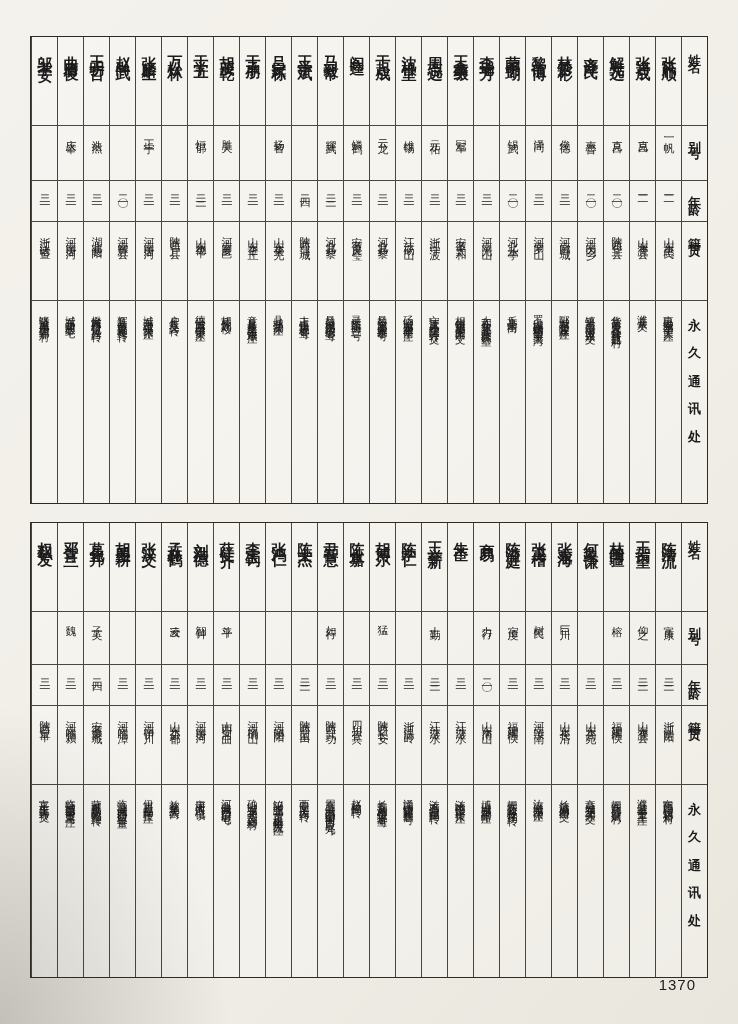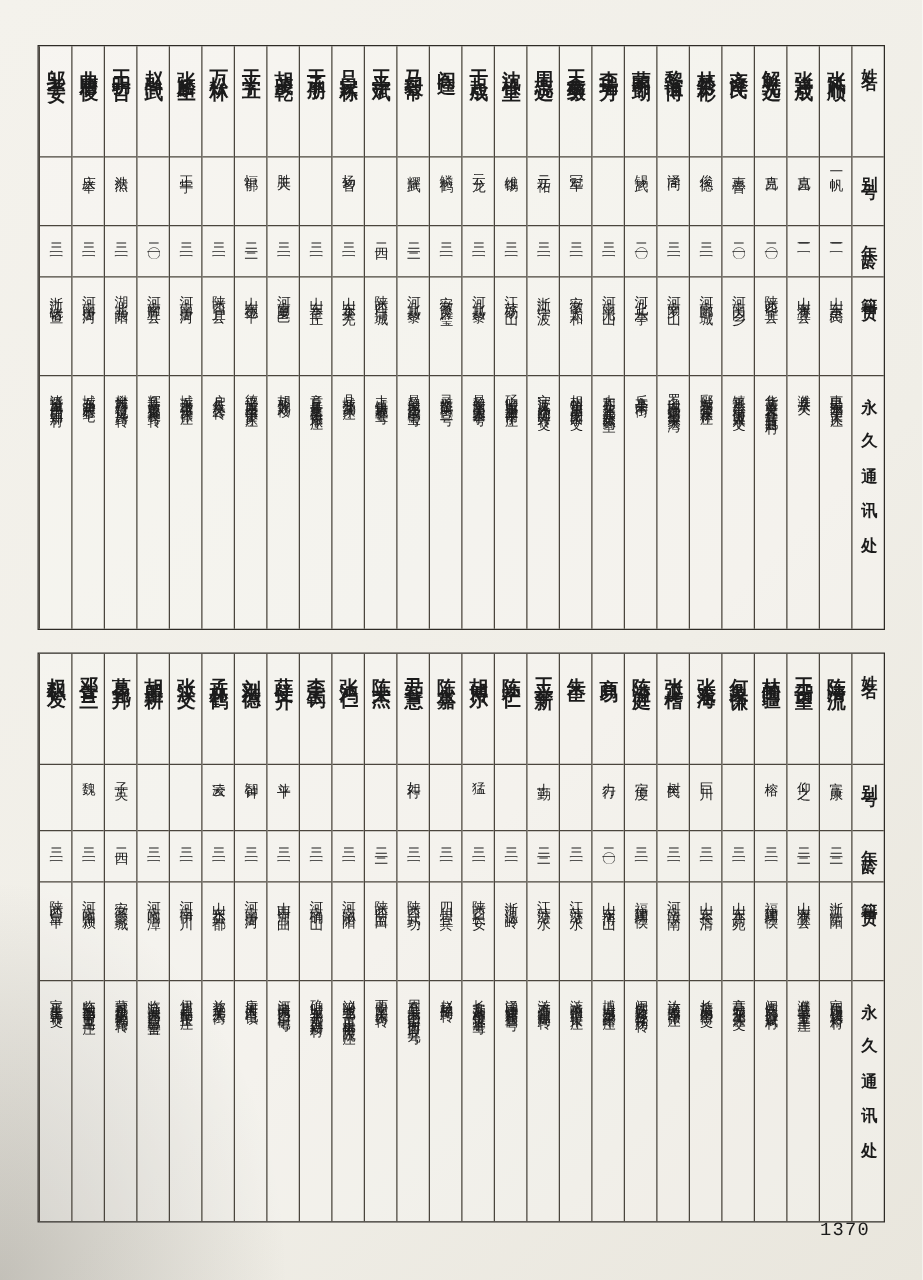--- a/index.html
+++ b/index.html
@@ -72,21 +72,21 @@
   .address-cell .vtext{letter-spacing:2px;padding-top:6px;font-size:10.5px;}
 
   .hdr{font-weight:bold;font-size:13px !important;letter-spacing:6px !important;}
   .addr-hdr{letter-spacing:28px !important;padding-top:12px;}
 
   .page-number{
     position:absolute;
     right:42px;top:976px;
     font-size:15px;
     letter-spacing:1px;
-    font-family:Liberation Mono, monospace;
+    font-family:Liberation Sans, sans-serif;
     text-align:center;
   }
 </style>
 </head>
 <body>
 
 <div class="scan-vignette"></div>
 
 <div class="sheet">
 

